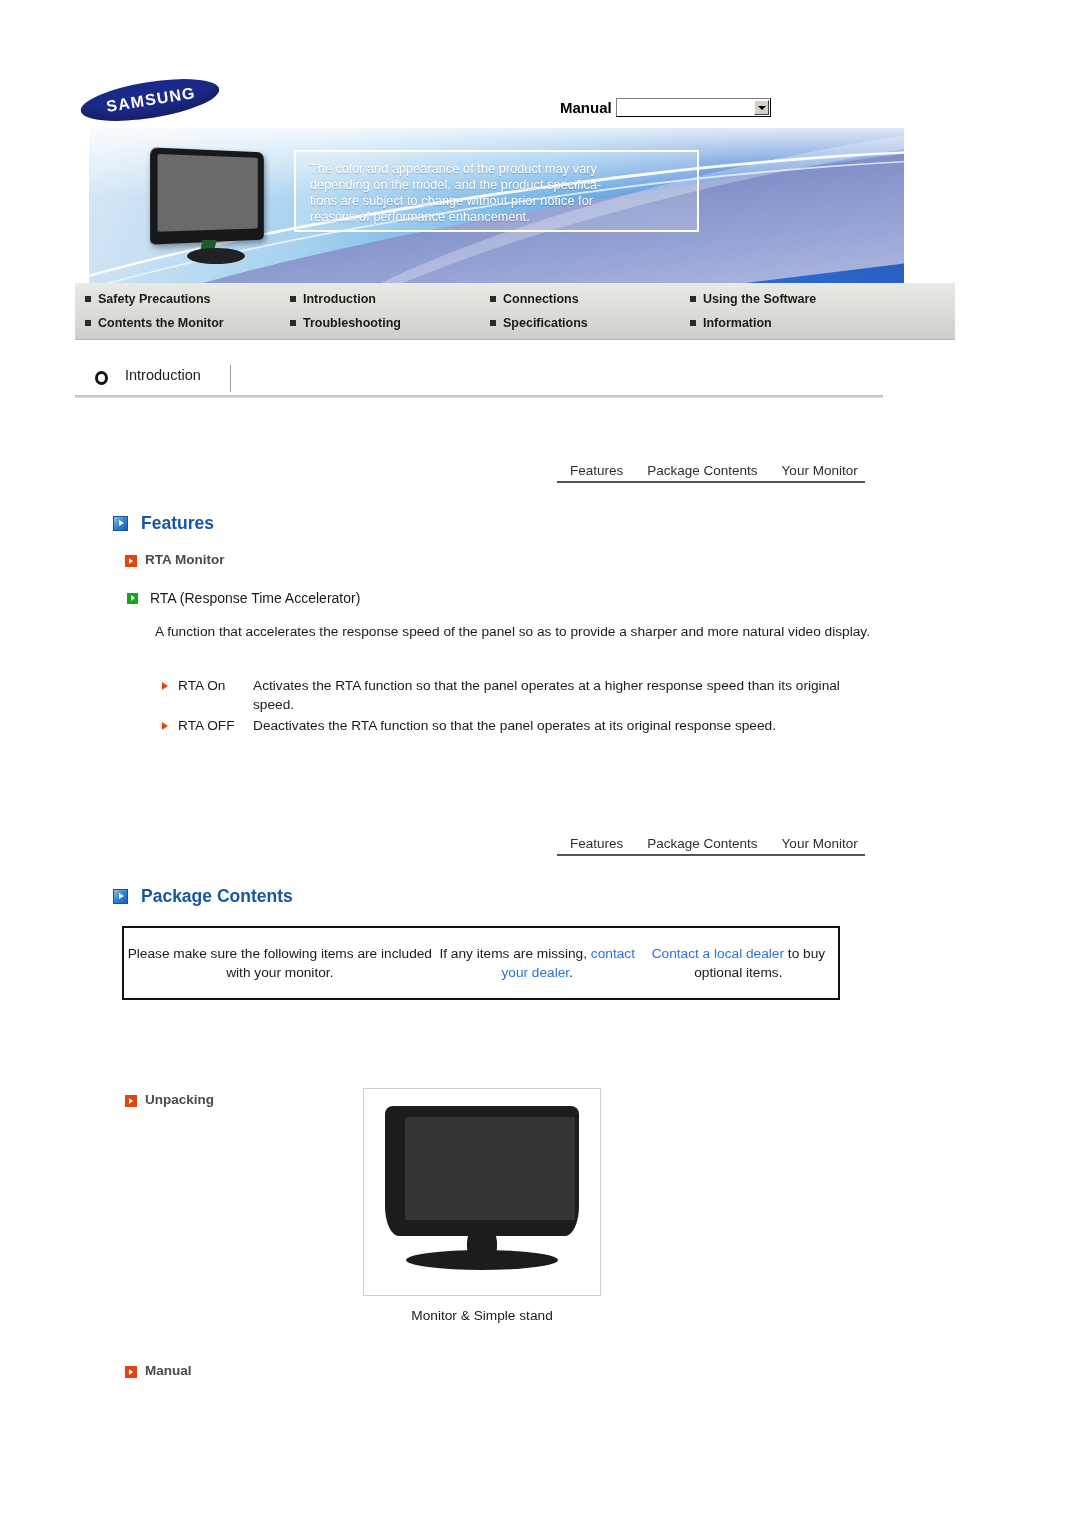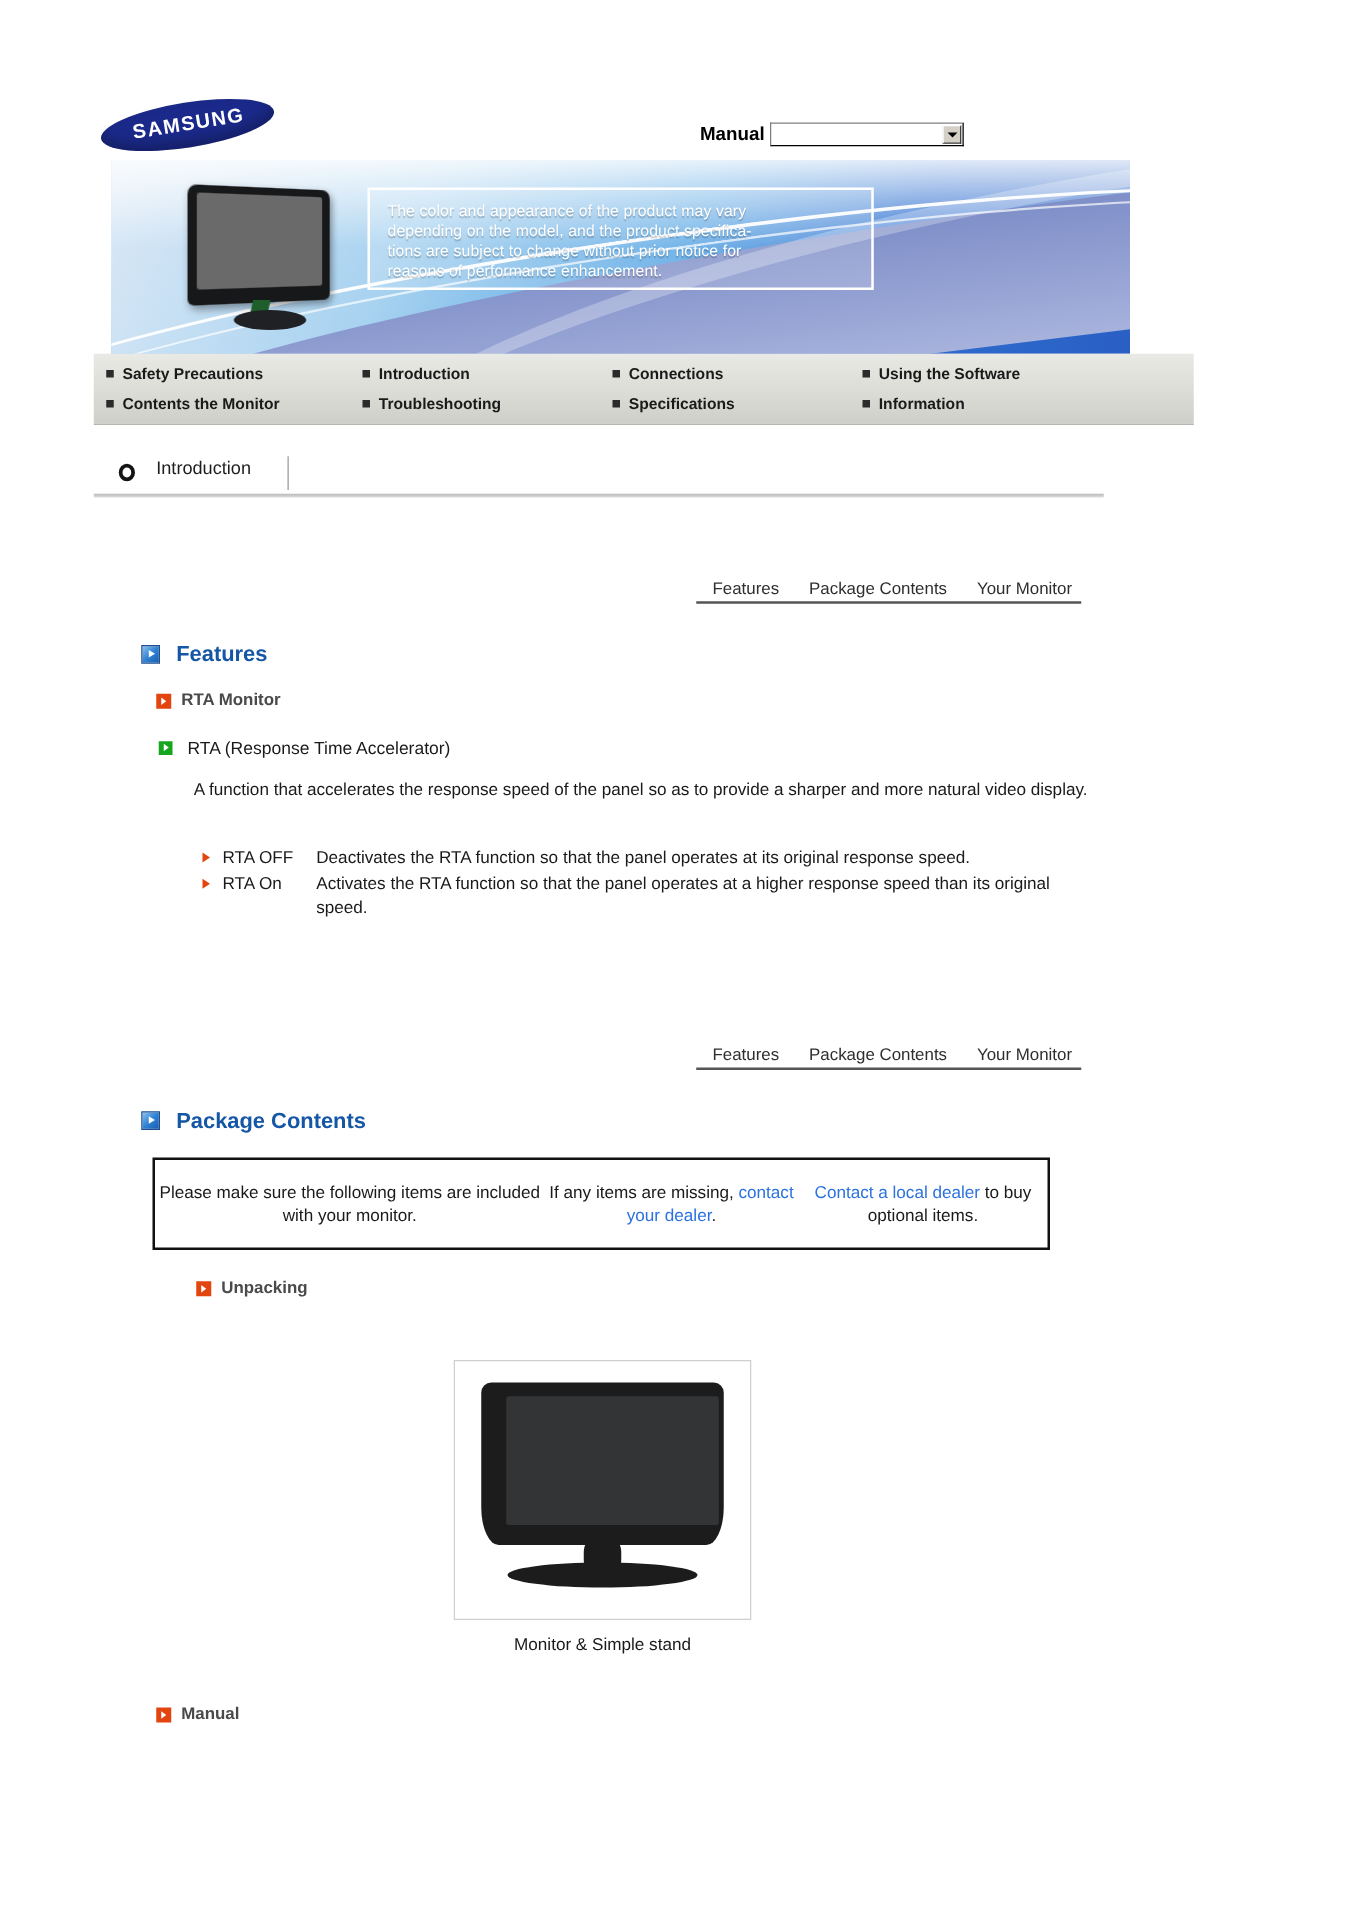--- a/index.html
+++ b/index.html
@@ -370,21 +370,21 @@
     border-left: 4px solid #ffffff;
   }
   .sub-head .label {
     font-family: "Liberation Sans", sans-serif;
     font-size: 13.5px;
     font-weight: bold;
     color: #4a4a4a;
     white-space: nowrap;
   }
   .sub-rta       { left: 125px; top: 552px; }
-  .sub-unpacking { left: 125px; top: 1022px; margin-left: 32px; }
+  .sub-unpacking { left: 125px; top: 1092px; }
   .sub-manual    { left: 125px; top: 1363px; }
 
   
   .green-line {
     position: absolute;
     left: 127px;
     top: 590px;
     display: flex;
     align-items: center;
     gap: 12px;
@@ -660,27 +660,27 @@
   <div class="green-line">
     <span class="ico"></span>
     <span class="label">RTA (Response Time Accelerator)</span>
   </div>
 
   <div class="para">A function that accelerates the response speed of the panel so as to provide a sharper and more natural video display.</div>
 
   <div class="rta-rows">
     <div class="rta-row">
       <span class="arrow"></span>
+      <span class="term">RTA On</span>
+      <span class="desc">Activates the RTA function so that the panel operates at a higher response speed than its original speed.</span>
+    </div>
+    <div class="rta-row">
+      <span class="arrow"></span>
       <span class="term">RTA OFF</span>
       <span class="desc">Deactivates the RTA function so that the panel operates at its original response speed.</span>
-    </div>
-    <div class="rta-row">
-      <span class="arrow"></span>
-      <span class="term">RTA On</span>
-      <span class="desc">Activates the RTA function so that the panel operates at a higher response speed than its original speed.</span>
     </div>
   </div>
 
   <div class="subtabs subtabs-2">
     <span>Features</span>
     <span>Package Contents</span>
     <span>Your Monitor</span>
   </div>
   <div class="subtabs-rule subtabs-rule-2"></div>
 

